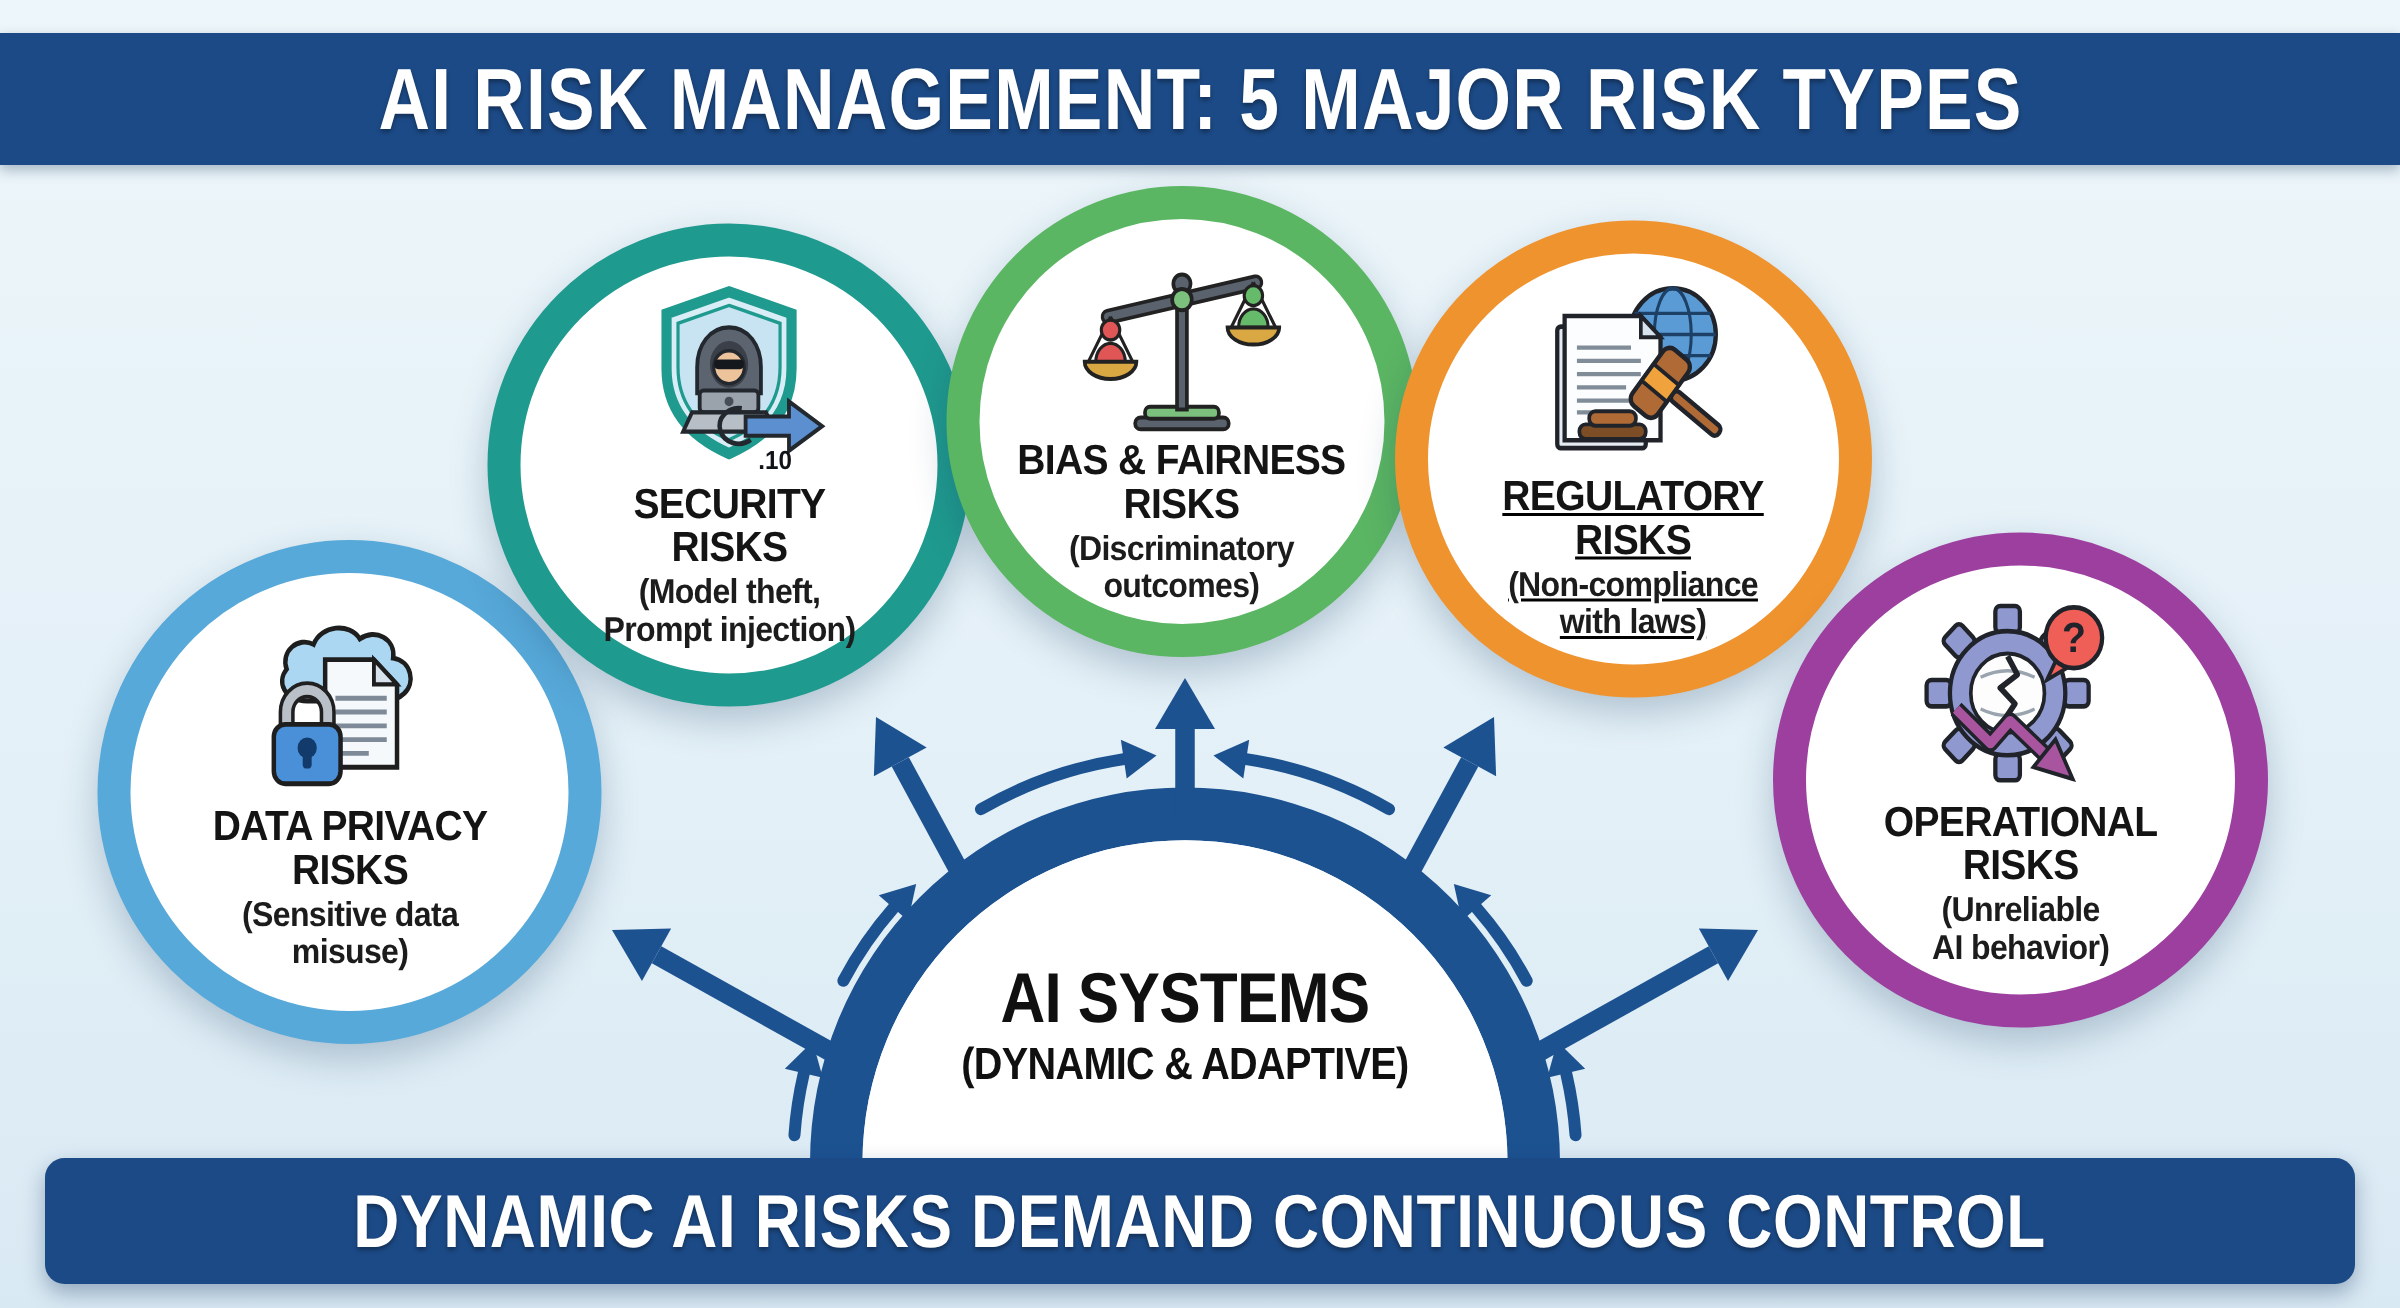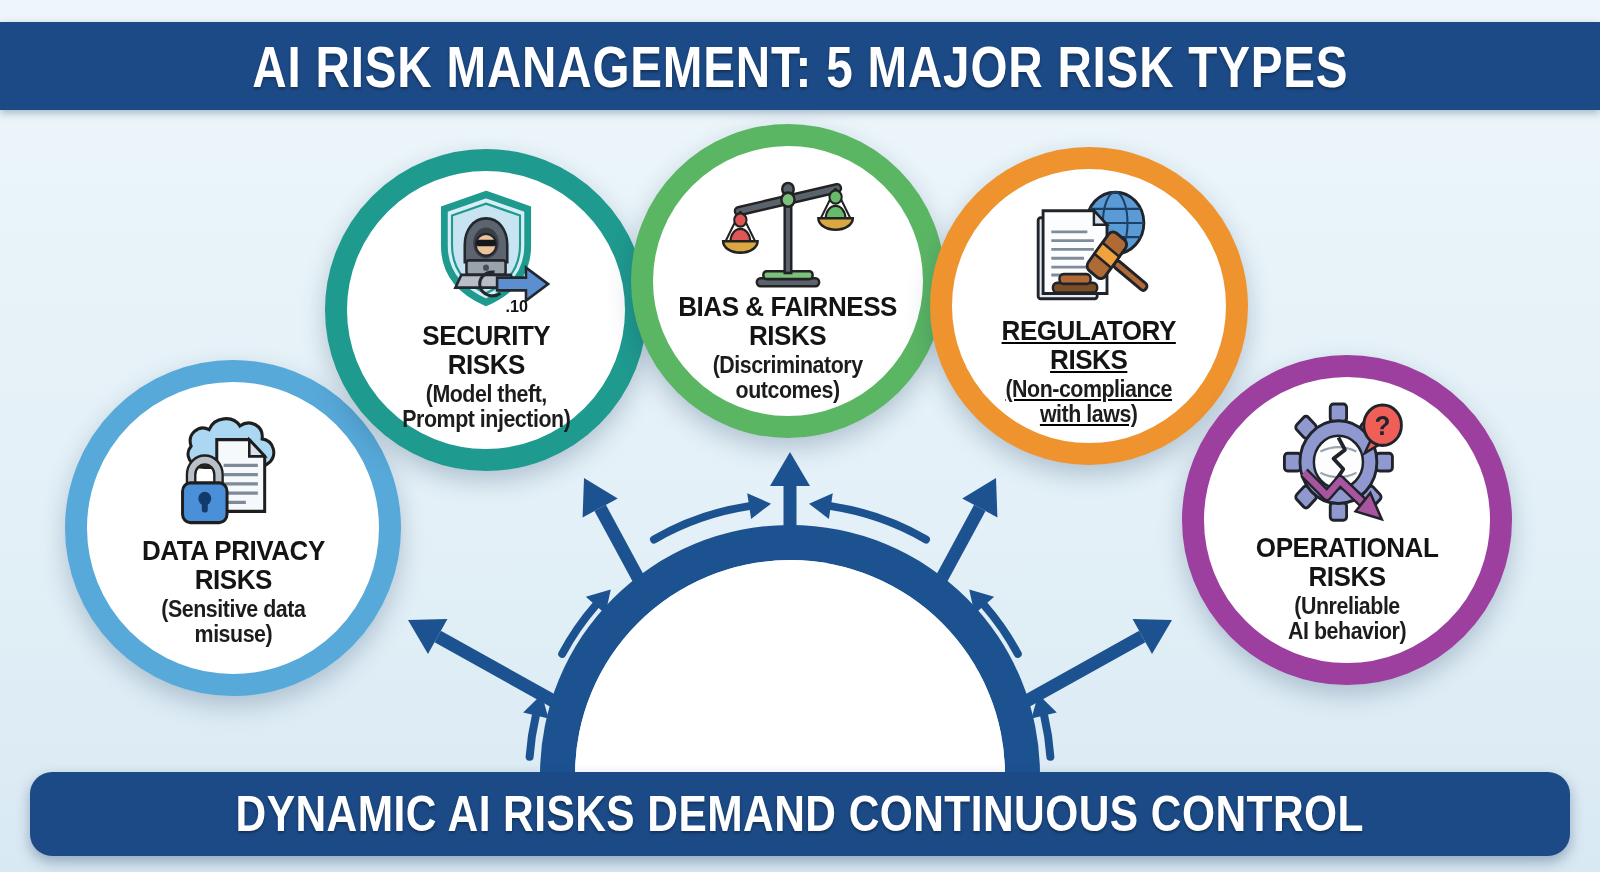--- a/index.html
+++ b/index.html
@@ -69,20 +69,24 @@
       <path d="M 562.1995210423969 653.8763368012402 A 258 258 0 0 1 595.6230202671104 605.3486229059138" fill="none" stroke="#1d5291" stroke-width="8" stroke-linecap="round"></path>
       <polygon points="610.7781404215787,589.4103315126281 585.8288313658408,596.8002977034986 605.41720916838,613.896948108329" fill="#1d5291"></polygon>
       <path d="M 1017.8004789576031 653.8763368012402 A 258 258 0 0 0 984.3769797328894 605.3486229059135" fill="none" stroke="#1d5291" stroke-width="8" stroke-linecap="round"></path>
       <polygon points="969.2218595784211,589.4103315126279 994.171168634159,596.8002977034984 974.5827908316197,613.8969481083287" fill="#1d5291"></polygon>
       <path d="M 529.6357828821858 756.7935603527834 A 261 261 0 0 1 535.8652234518568 715.5313919044231" fill="none" stroke="#1d5291" stroke-width="8" stroke-linecap="round"></path>
       <polygon points="541.7742492469649,694.3465644681387 523.2071694475432,712.5693539533024 548.5232774561704,718.4934298555438" fill="#1d5291"></polygon>
       <path d="M 1050.3642171178142 756.7935603527834 A 261 261 0 0 0 1044.1347765481432 715.5313919044231" fill="none" stroke="#1d5291" stroke-width="8" stroke-linecap="round"></path>
       <polygon points="1038.225750753035,694.3465644681387 1056.792830552457,712.5693539533024 1031.4767225438295,718.4934298555438" fill="#1d5291"></polygon>
     </svg>
 
+  <div class="hub-text">
+    <div class="hub-title">AI SYSTEMS</div>
+    <div class="hub-sub">(DYNAMIC &amp; ADAPTIVE)</div>
+  </div>
 
   <div class="risk-circle" id="circle-data-privacy" style="border-color: rgb(87, 169, 217);">
     <div class="risk-content">
       <svg class="risk-icon" width="138" height="122" viewBox="0 0 150 132">
         <path d="M42,62 C24,62 18,48 26,39 C21,26 35,15 47,21 C53,7 75,5 83,17 C95,9 111,17 109,31 C123,33 127,49 117,57 C113,61 106,62 100,62 Z" fill="#abd7f2" stroke="#1e1e1e" stroke-width="3.5"></path>
         <path d="M56,32 L94,32 L112,50 L112,110 L56,110 Z" fill="#f5f9fc" stroke="#1e1e1e" stroke-width="3.5"></path>
         <path d="M94,32 L94,50 L112,50 Z" fill="#d7e2ec" stroke="#1e1e1e" stroke-width="3"></path>
         <g stroke="#7e8a97" stroke-width="3.5">
           <path d="M64,60 h40"></path>
             <path d="M64,70 h40"></path>
@@ -228,17 +232,17 @@
         <span>OPERATIONAL</span>
           <span>RISKS</span>
       </div>
       <div class="risk-sub">
         <span>(Unreliable</span>
           <span>AI behavior)</span>
       </div>
     </div>
   </div>
 
-  <div class="footer-banner" style="background: rgb(28, 74, 134); border-radius: 22px;">
+  <div class="footer-banner" style="background: rgb(28, 74, 134);">
     <span class="banner-text">DYNAMIC AI RISKS DEMAND CONTINUOUS CONTROL</span>
   </div>
 
 </div>
 
 </body></html>

